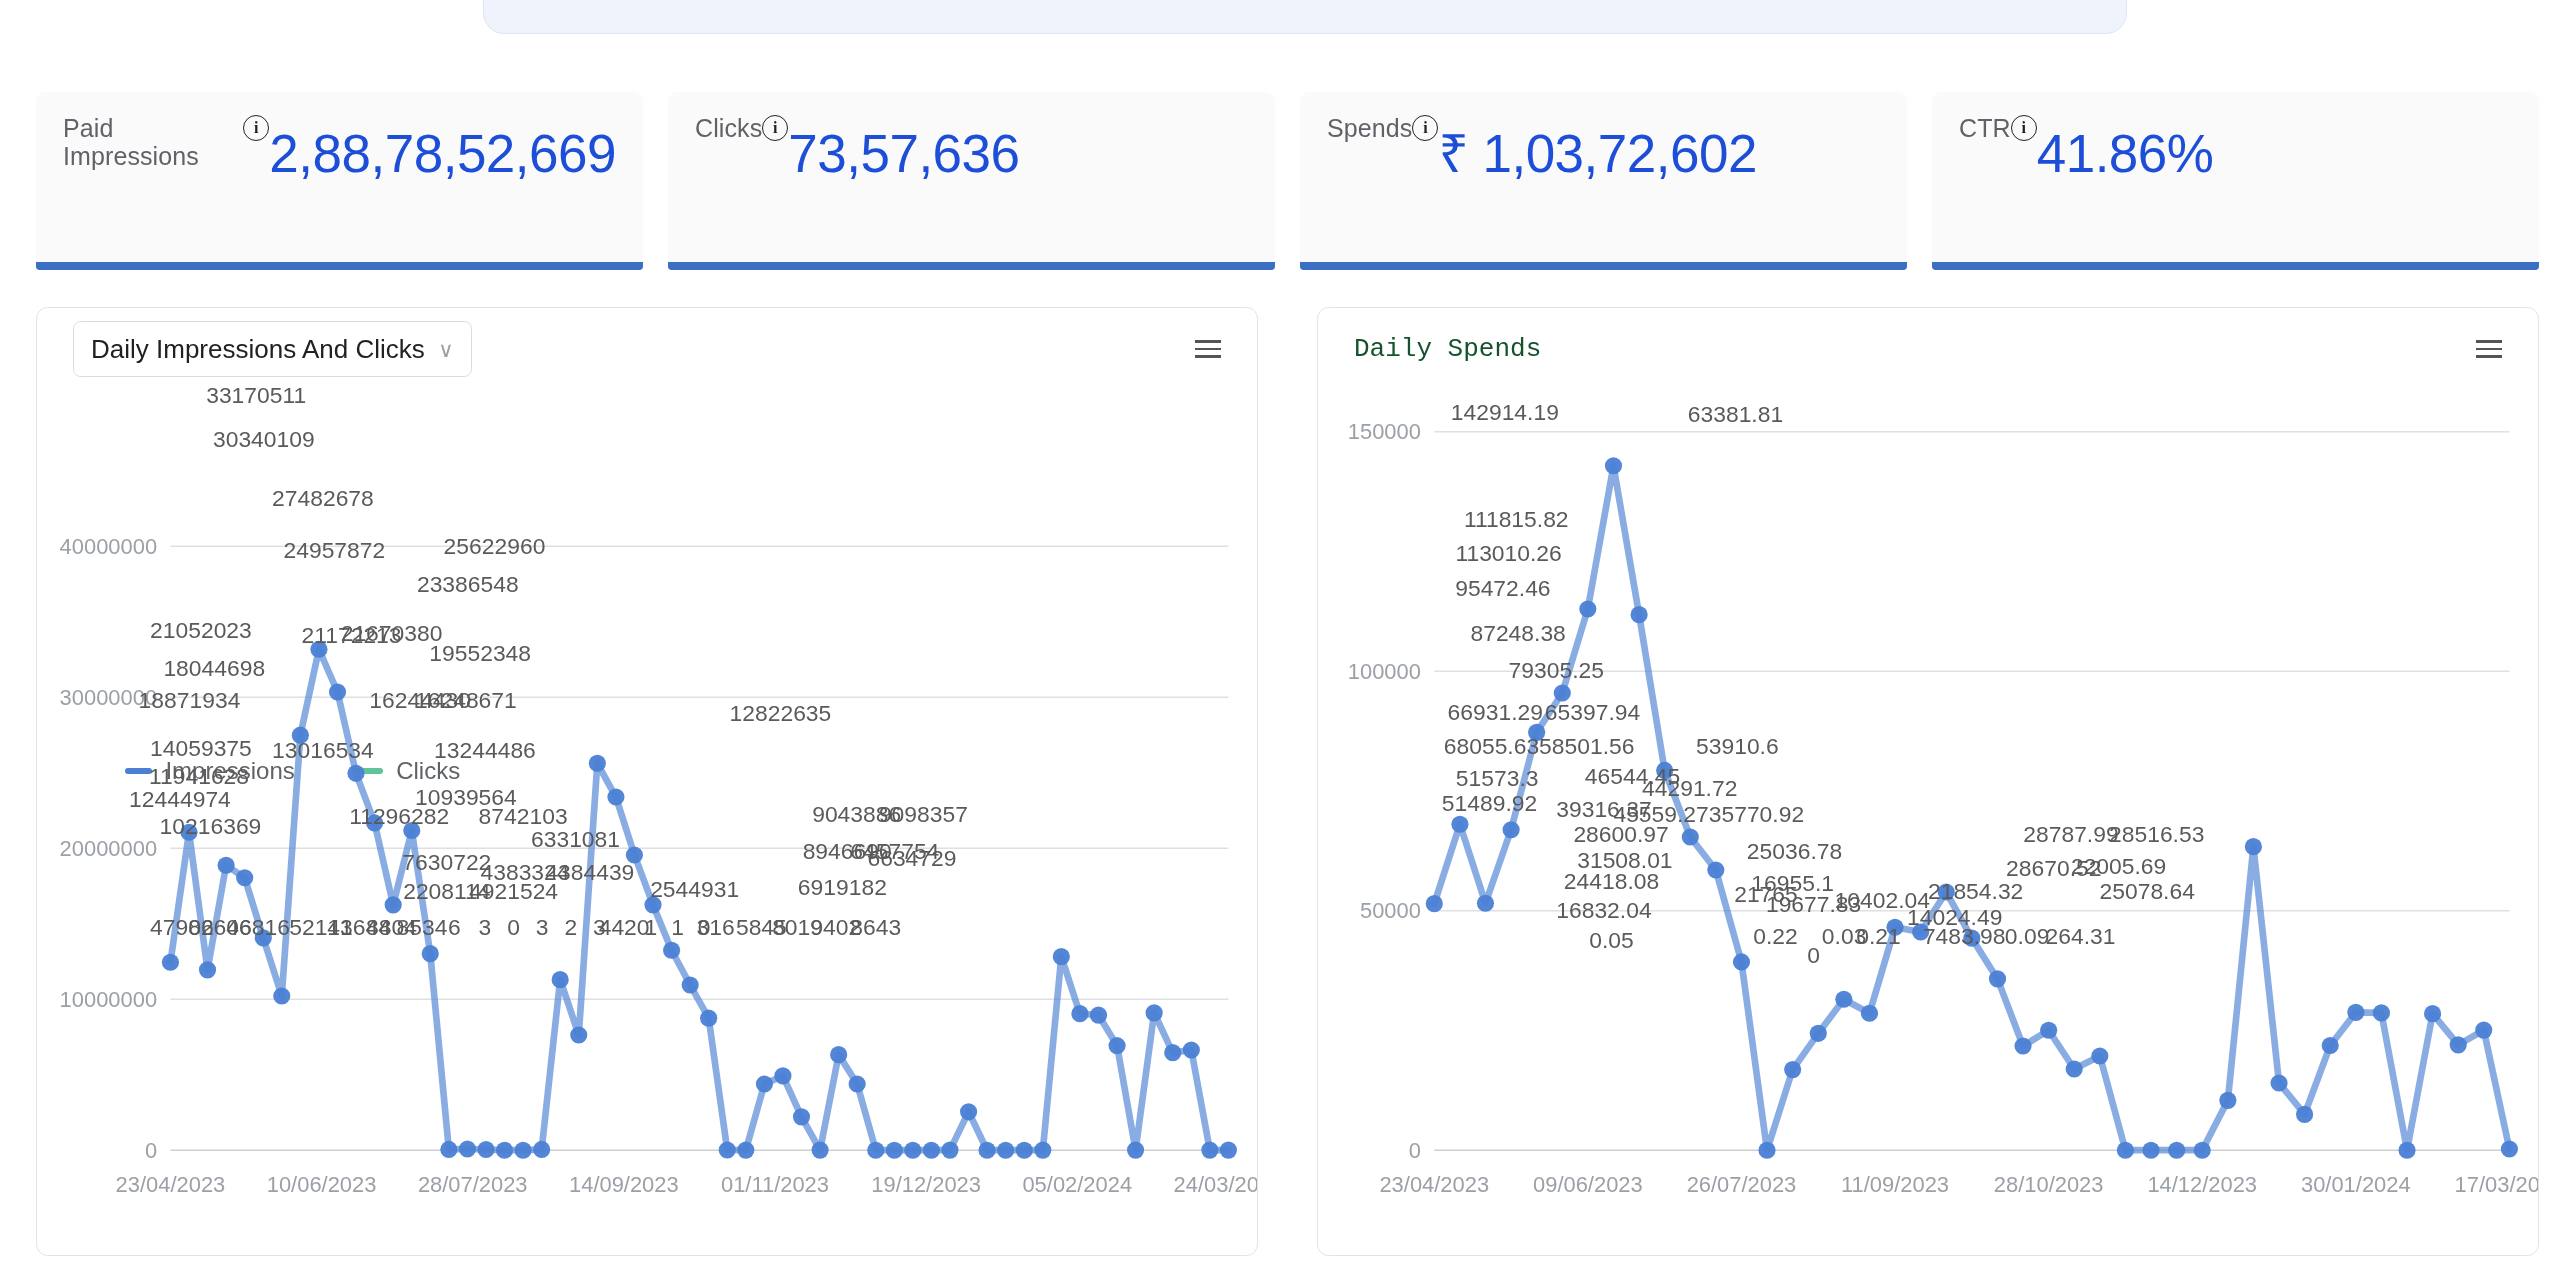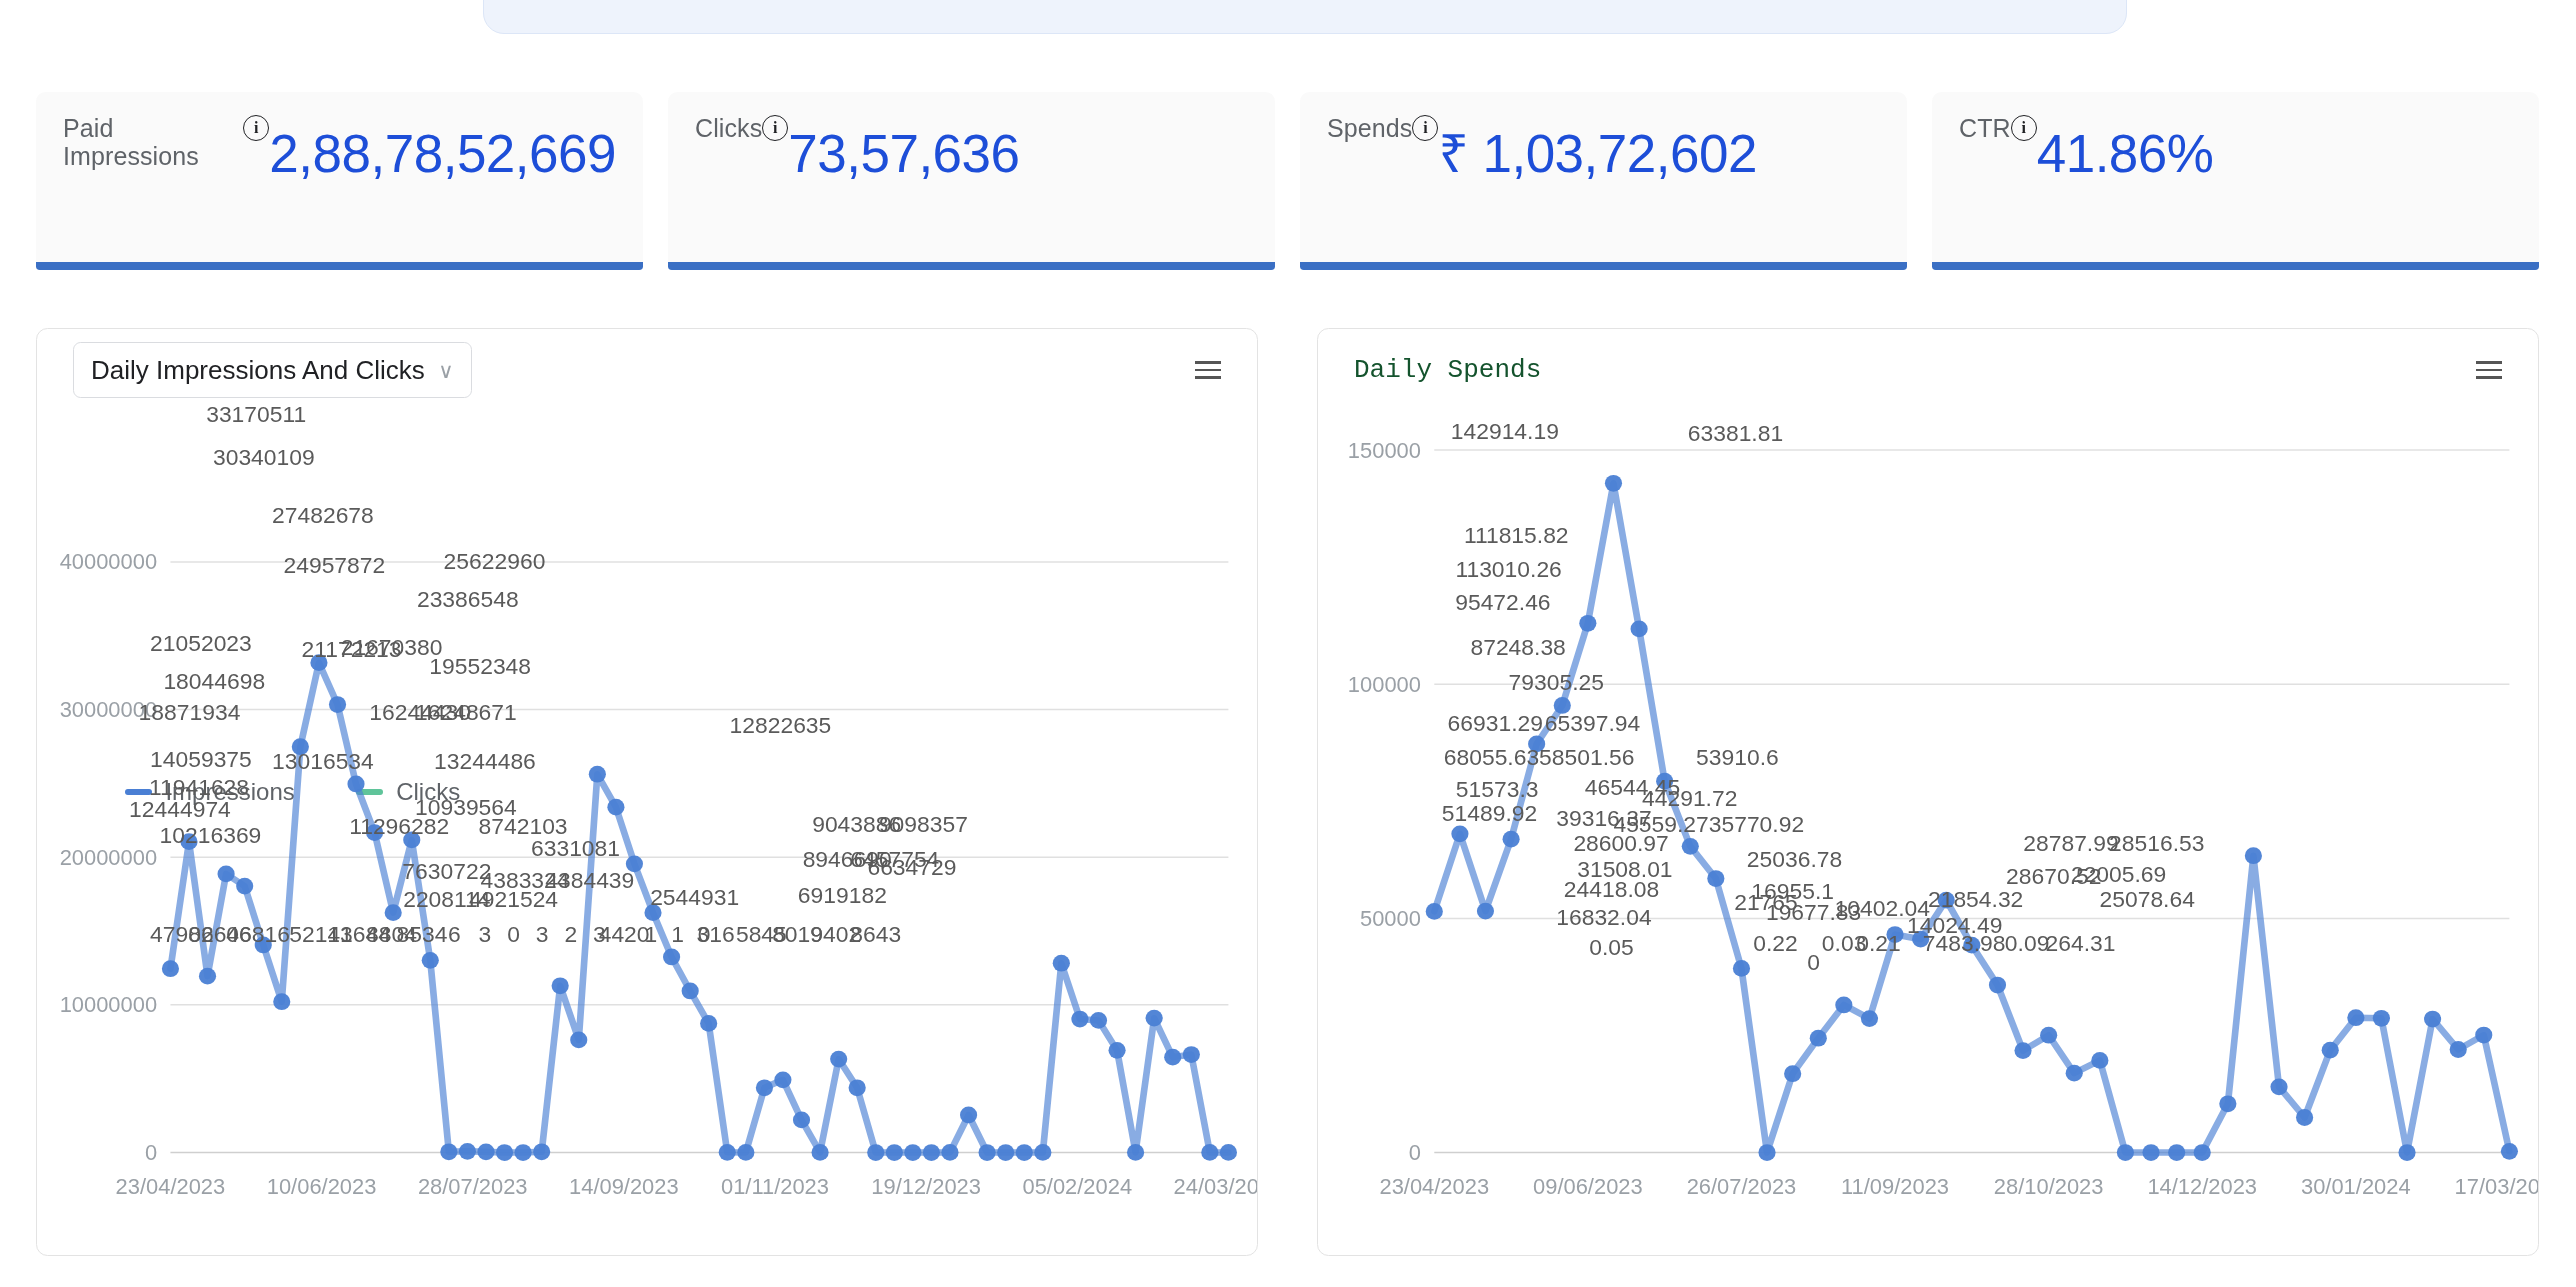--- a/index.html
+++ b/index.html
@@ -62,21 +62,20 @@
     width:2503px; height:949px;
     display:flex; gap:59px;
   }
   .panel {
     flex:1 1 0;
     background:#ffffff;
     border:1px solid #e3e3e3;
     border-radius:11.5px;
     position:relative;
     overflow:hidden;
-    margin-top:21px;
   }
   .panel-head {
     position:absolute; left:0; top:0; width:100%;
     height:82px;
     display:flex; align-items:center; justify-content:space-between;
     padding:0 32px 0 36px;
   }
   .select-box {
     border:1px solid #dadce0; border-radius:7.6px;
     padding:11.5px 17px;

